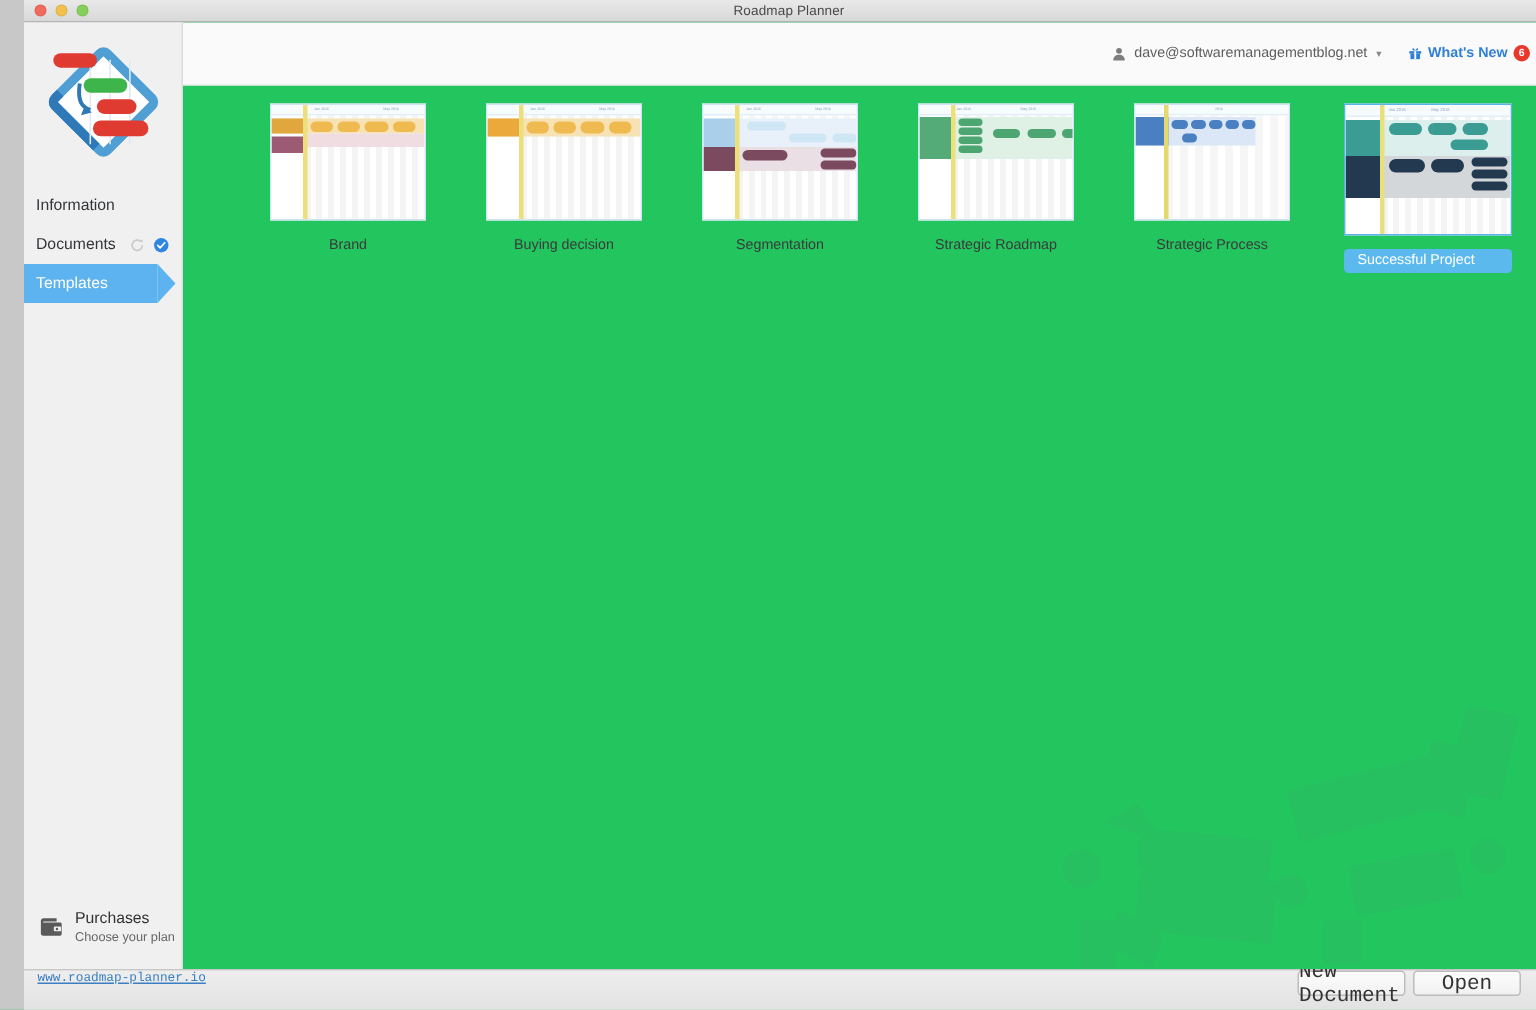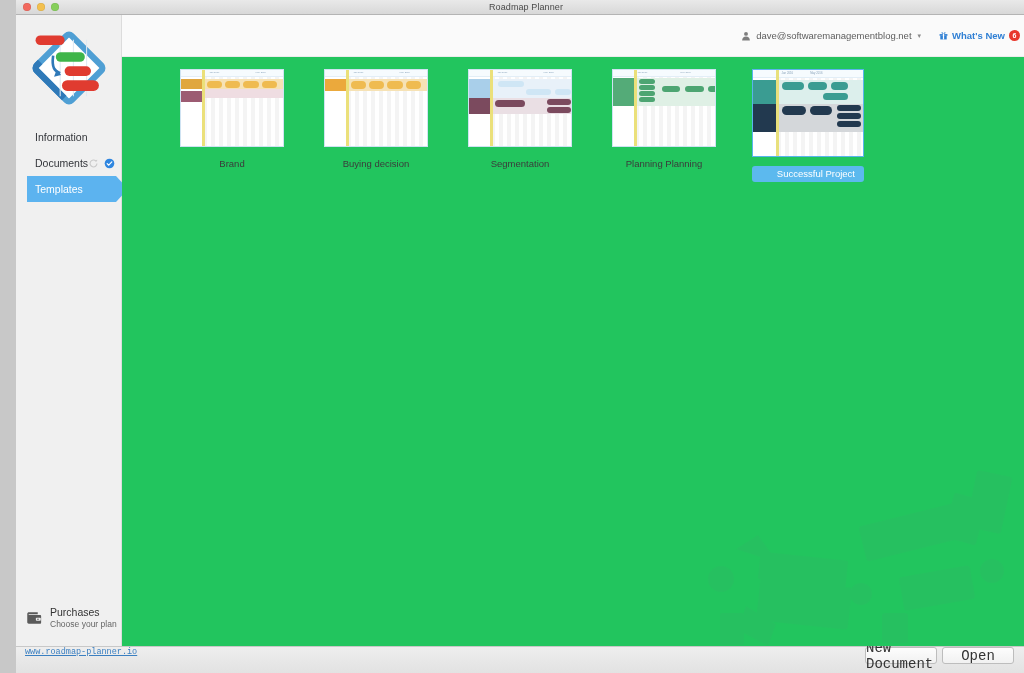--- a/index.html
+++ b/index.html
@@ -47,21 +47,20 @@
     position:relative;
   }
   .logo-wrap { height:105px; display:flex; align-items:center; justify-content:center; }
   .logo { width:88px; height:88px; }
 
   .nav { padding-top:4px; }
   .nav-item {
     height:26px; display:flex; align-items:center;
     padding-left:8px; font-size:10.5px; color:#33353a;
     position:relative;
-    margin-left:11px;
   }
   .nav-item .nav-right { margin-left:auto; display:flex; align-items:center; gap:5px; padding-right:8px;}
   .sync-icon { width:11px; height:11px; color:#c4c4c4; display:block;}
   .check-icon { width:11px; height:11px; display:block; }
   .nav-item.active {
     background:#5cb3ef; color:#fff; width:89px;
   }
   .nav-item.active .arrow {
     position:absolute; right:-12px; top:0;
     width:0;height:0;border-top:13px solid transparent;
@@ -112,21 +111,21 @@
   .tile { width:144px; display:flex; flex-direction:column; align-items:center; }
   .thumb {
     width:104px; height:78px;
     border:1px solid #cfe3f2; background:#fff;
     overflow:hidden; position:relative;
   }
   .tile.selected .thumb {
     width:112px; height:88px; border:1px solid #59b4ec;
   }
   .tile-label {
-    margin-top:9px; font-size:9.5px; color:#3b3b3b; text-align:right;
+    margin-top:9px; font-size:9.5px; color:#3b3b3b; text-align:left;
     padding:3px 9px; border-radius:3px; line-height:1;
   }
   .tile.selected .tile-label {
     background:#5cb9ee; color:#fff;
     min-width:112px;
   }
 
   
   .tn { position:absolute; inset:0; background:#fff; }
   .tn-ruler { position:absolute; left:0; right:0; top:0; height:7px; background:#f6fbfe; border-bottom:1px solid #e2eef7;}
@@ -341,23 +340,43 @@
               <div class="pill" style="left:25%;top:9px;width:16%;height:5px;background:#4da572;"></div>
               <div class="pill" style="left:25%;top:15px;width:16%;height:5px;background:#4da572;"></div>
               <div class="pill" style="left:25%;top:21px;width:16%;height:5px;background:#4da572;"></div>
               <div class="pill" style="left:25%;top:27px;width:16%;height:5px;background:#4da572;"></div>
               <div class="pill" style="left:48%;top:16px;width:18%;height:6px;background:#4da572;"></div>
               <div class="pill" style="left:71%;top:16px;width:18%;height:6px;background:#4da572;"></div>
               <div class="pill" style="left:93%;top:16px;width:12%;height:6px;background:#4da572;"></div>
               <div class="tn-today" style="left:21%"></div>
             </div>
           </div>
-          <div class="tile-label">Planning Planning</div>
-        </div>
-
+          <div class="tile-label">Strategic Roadmap</div>
+        </div>
+
+        <div class="tile">
+          <div class="thumb">
+            <div class="tn">
+              <div class="tn-ruler">
+                  <span class="tick" style="left:52%">2016</span>
+                </div>
+              <div class="tn-cols" style="left:20%;background:repeating-linear-gradient(to right,#f6f6f6 0 5px,#ffffff 5px 10px);"></div>
+              <div class="tn-band" style="left:0;right:22%;top:8px;height:19px;background:#dbe7f6;"></div>
+              <div class="tn-lane" style="top:8px;height:19px;background:#4a7fc1;"></div>
+              <div class="pill" style="left:24%;top:9.5px;width:10%;height:6px;background:#4a7fc1;"></div>
+              <div class="pill" style="left:36%;top:9.5px;width:10%;height:6px;background:#4a7fc1;"></div>
+              <div class="pill" style="left:48%;top:9.5px;width:9%;height:6px;background:#4a7fc1;"></div>
+              <div class="pill" style="left:59%;top:9.5px;width:9%;height:6px;background:#4a7fc1;"></div>
+              <div class="pill" style="left:70%;top:9.5px;width:8%;height:6px;background:#4a7fc1;"></div>
+              <div class="pill" style="left:30%;top:18.5px;width:10%;height:6px;background:#4a7fc1;"></div>
+              <div class="tn-today" style="left:19%;background:#e3d96e;"></div>
+            </div>
+          </div>
+          <div class="tile-label">Strategic Process</div>
+        </div>
 
         <div class="tile selected">
           <div class="thumb">
             <div class="tn">
               <div class="tn-ruler" style="height:8px">
                   <span class="tick" style="left:26%;font-size:2.8px">Jan 2016</span>
                   <span class="tick" style="left:52%;font-size:2.8px">May 2016</span>
                 </div>
               <div class="tn-cols" style="top:8px"></div>
               <div class="tn-band" style="left:0;right:0;top:10px;height:24px;background:#dcefec;"></div>

